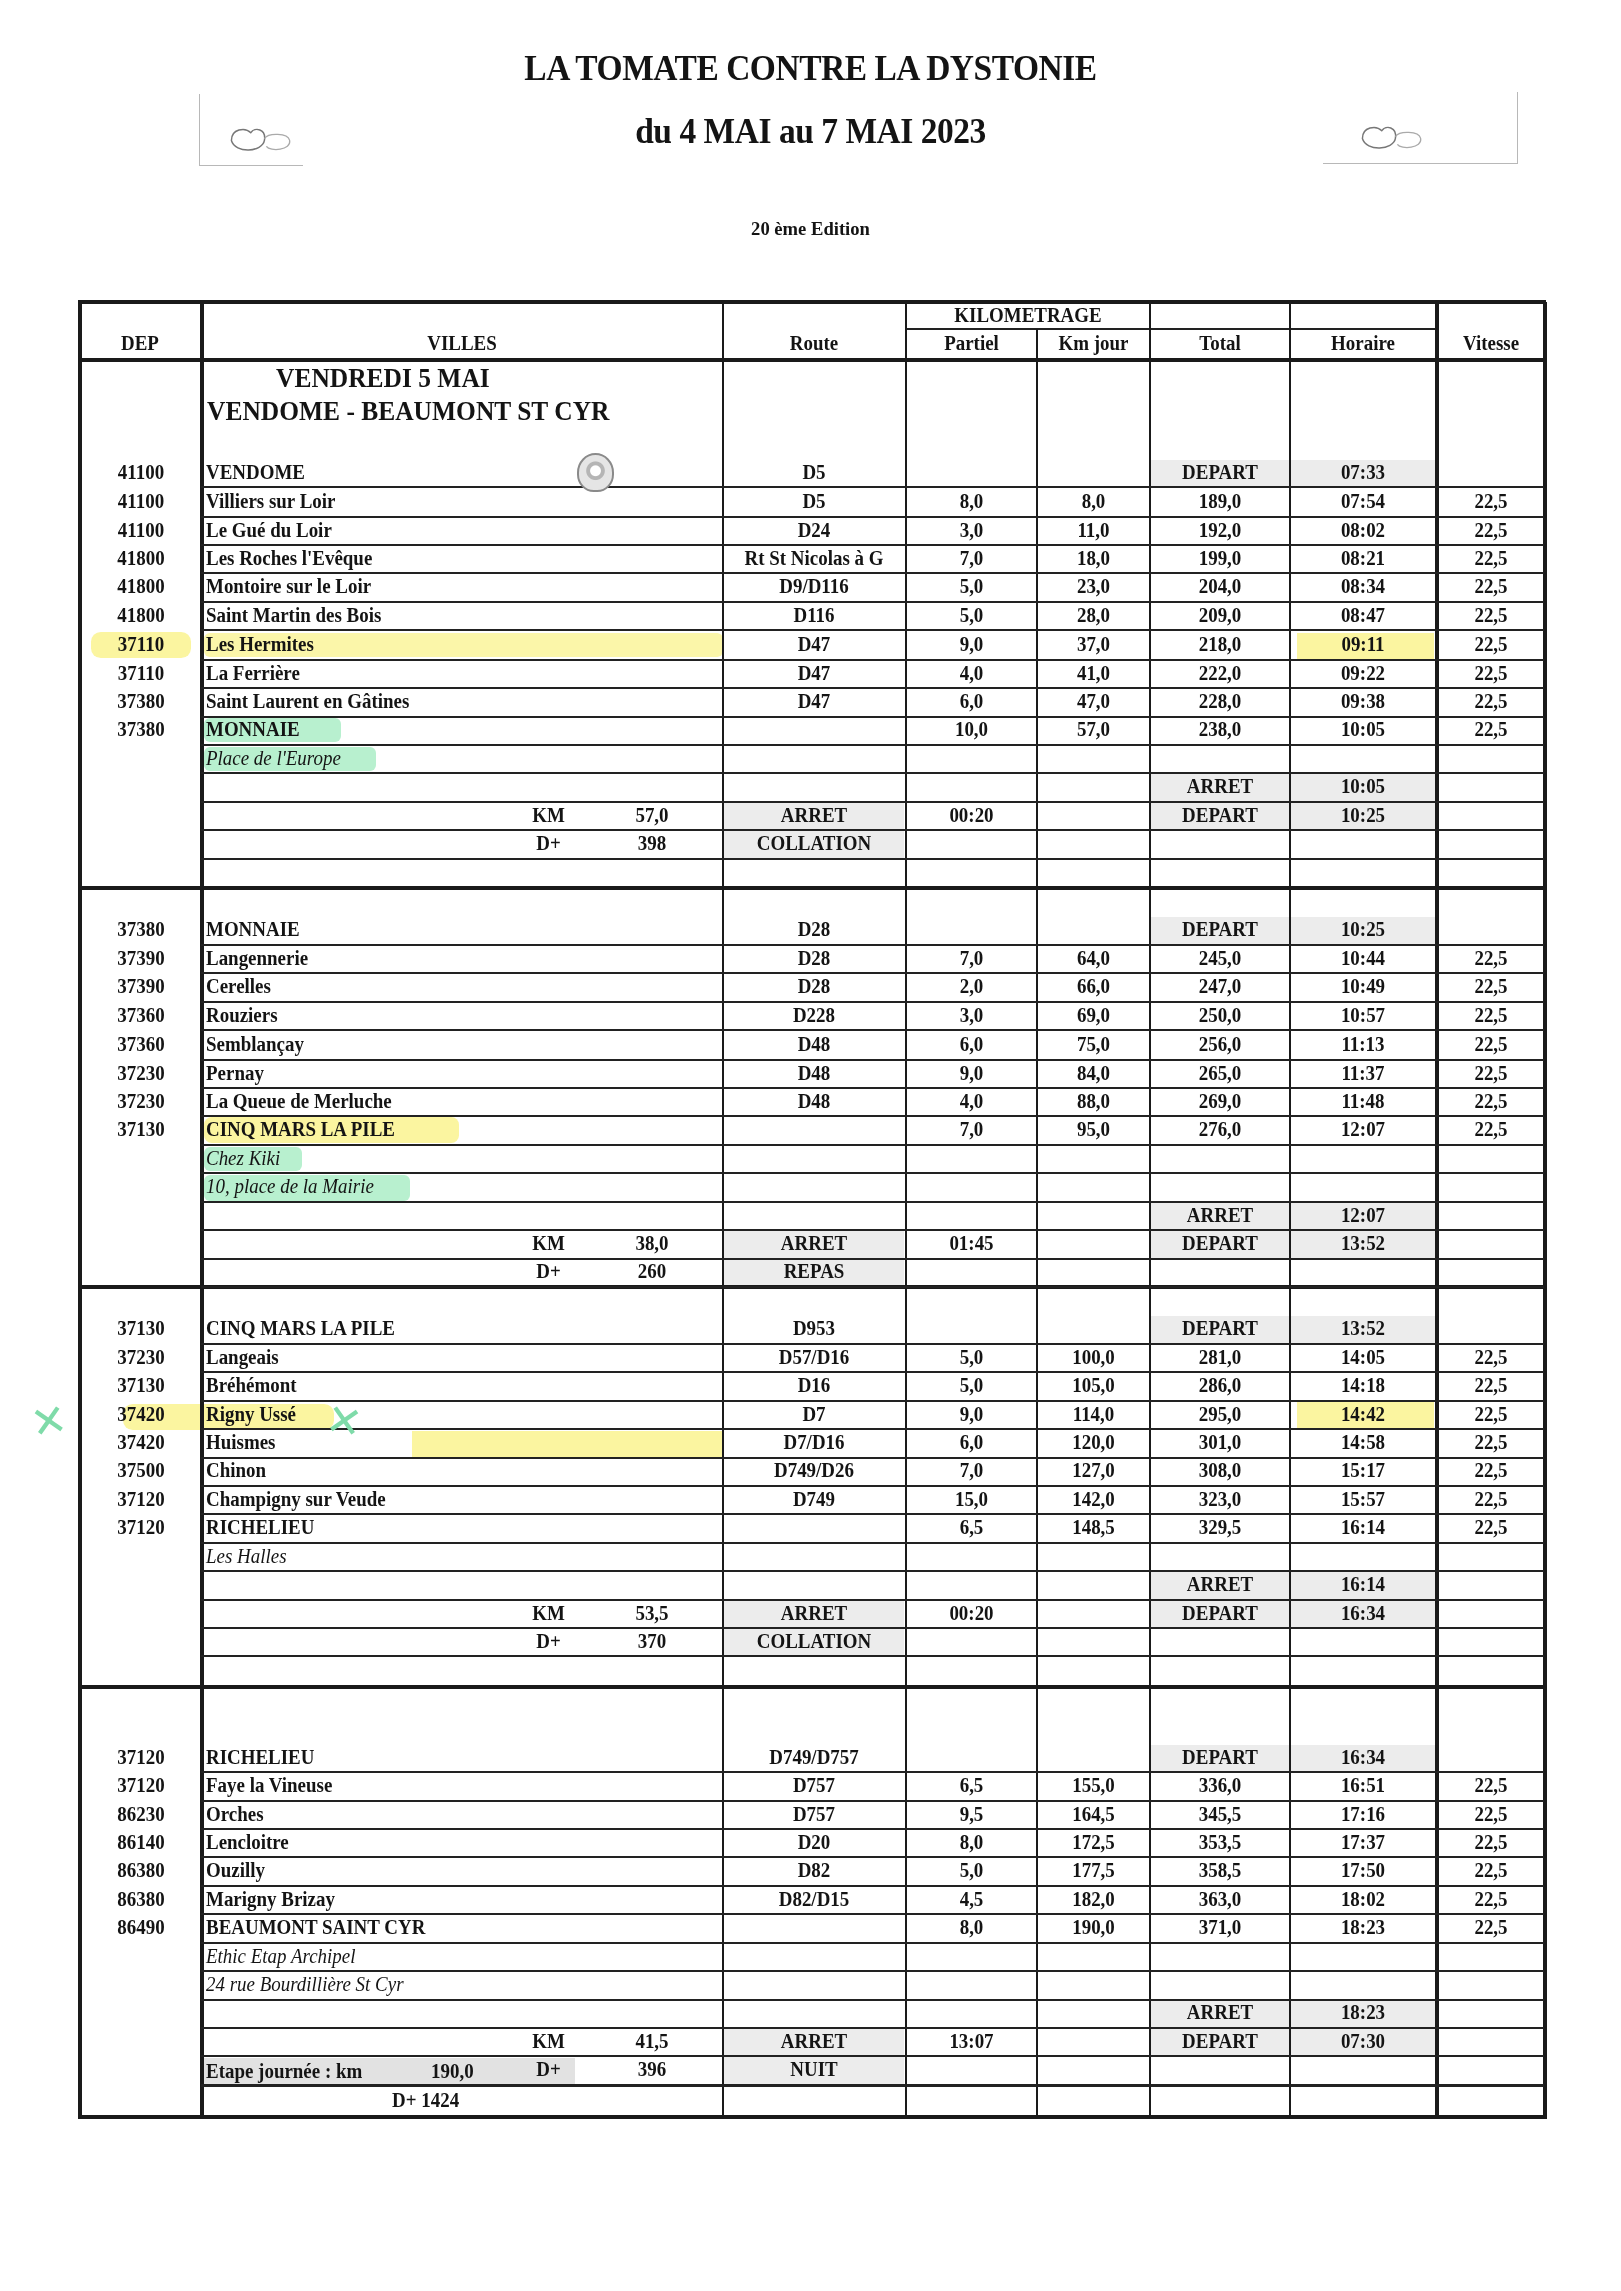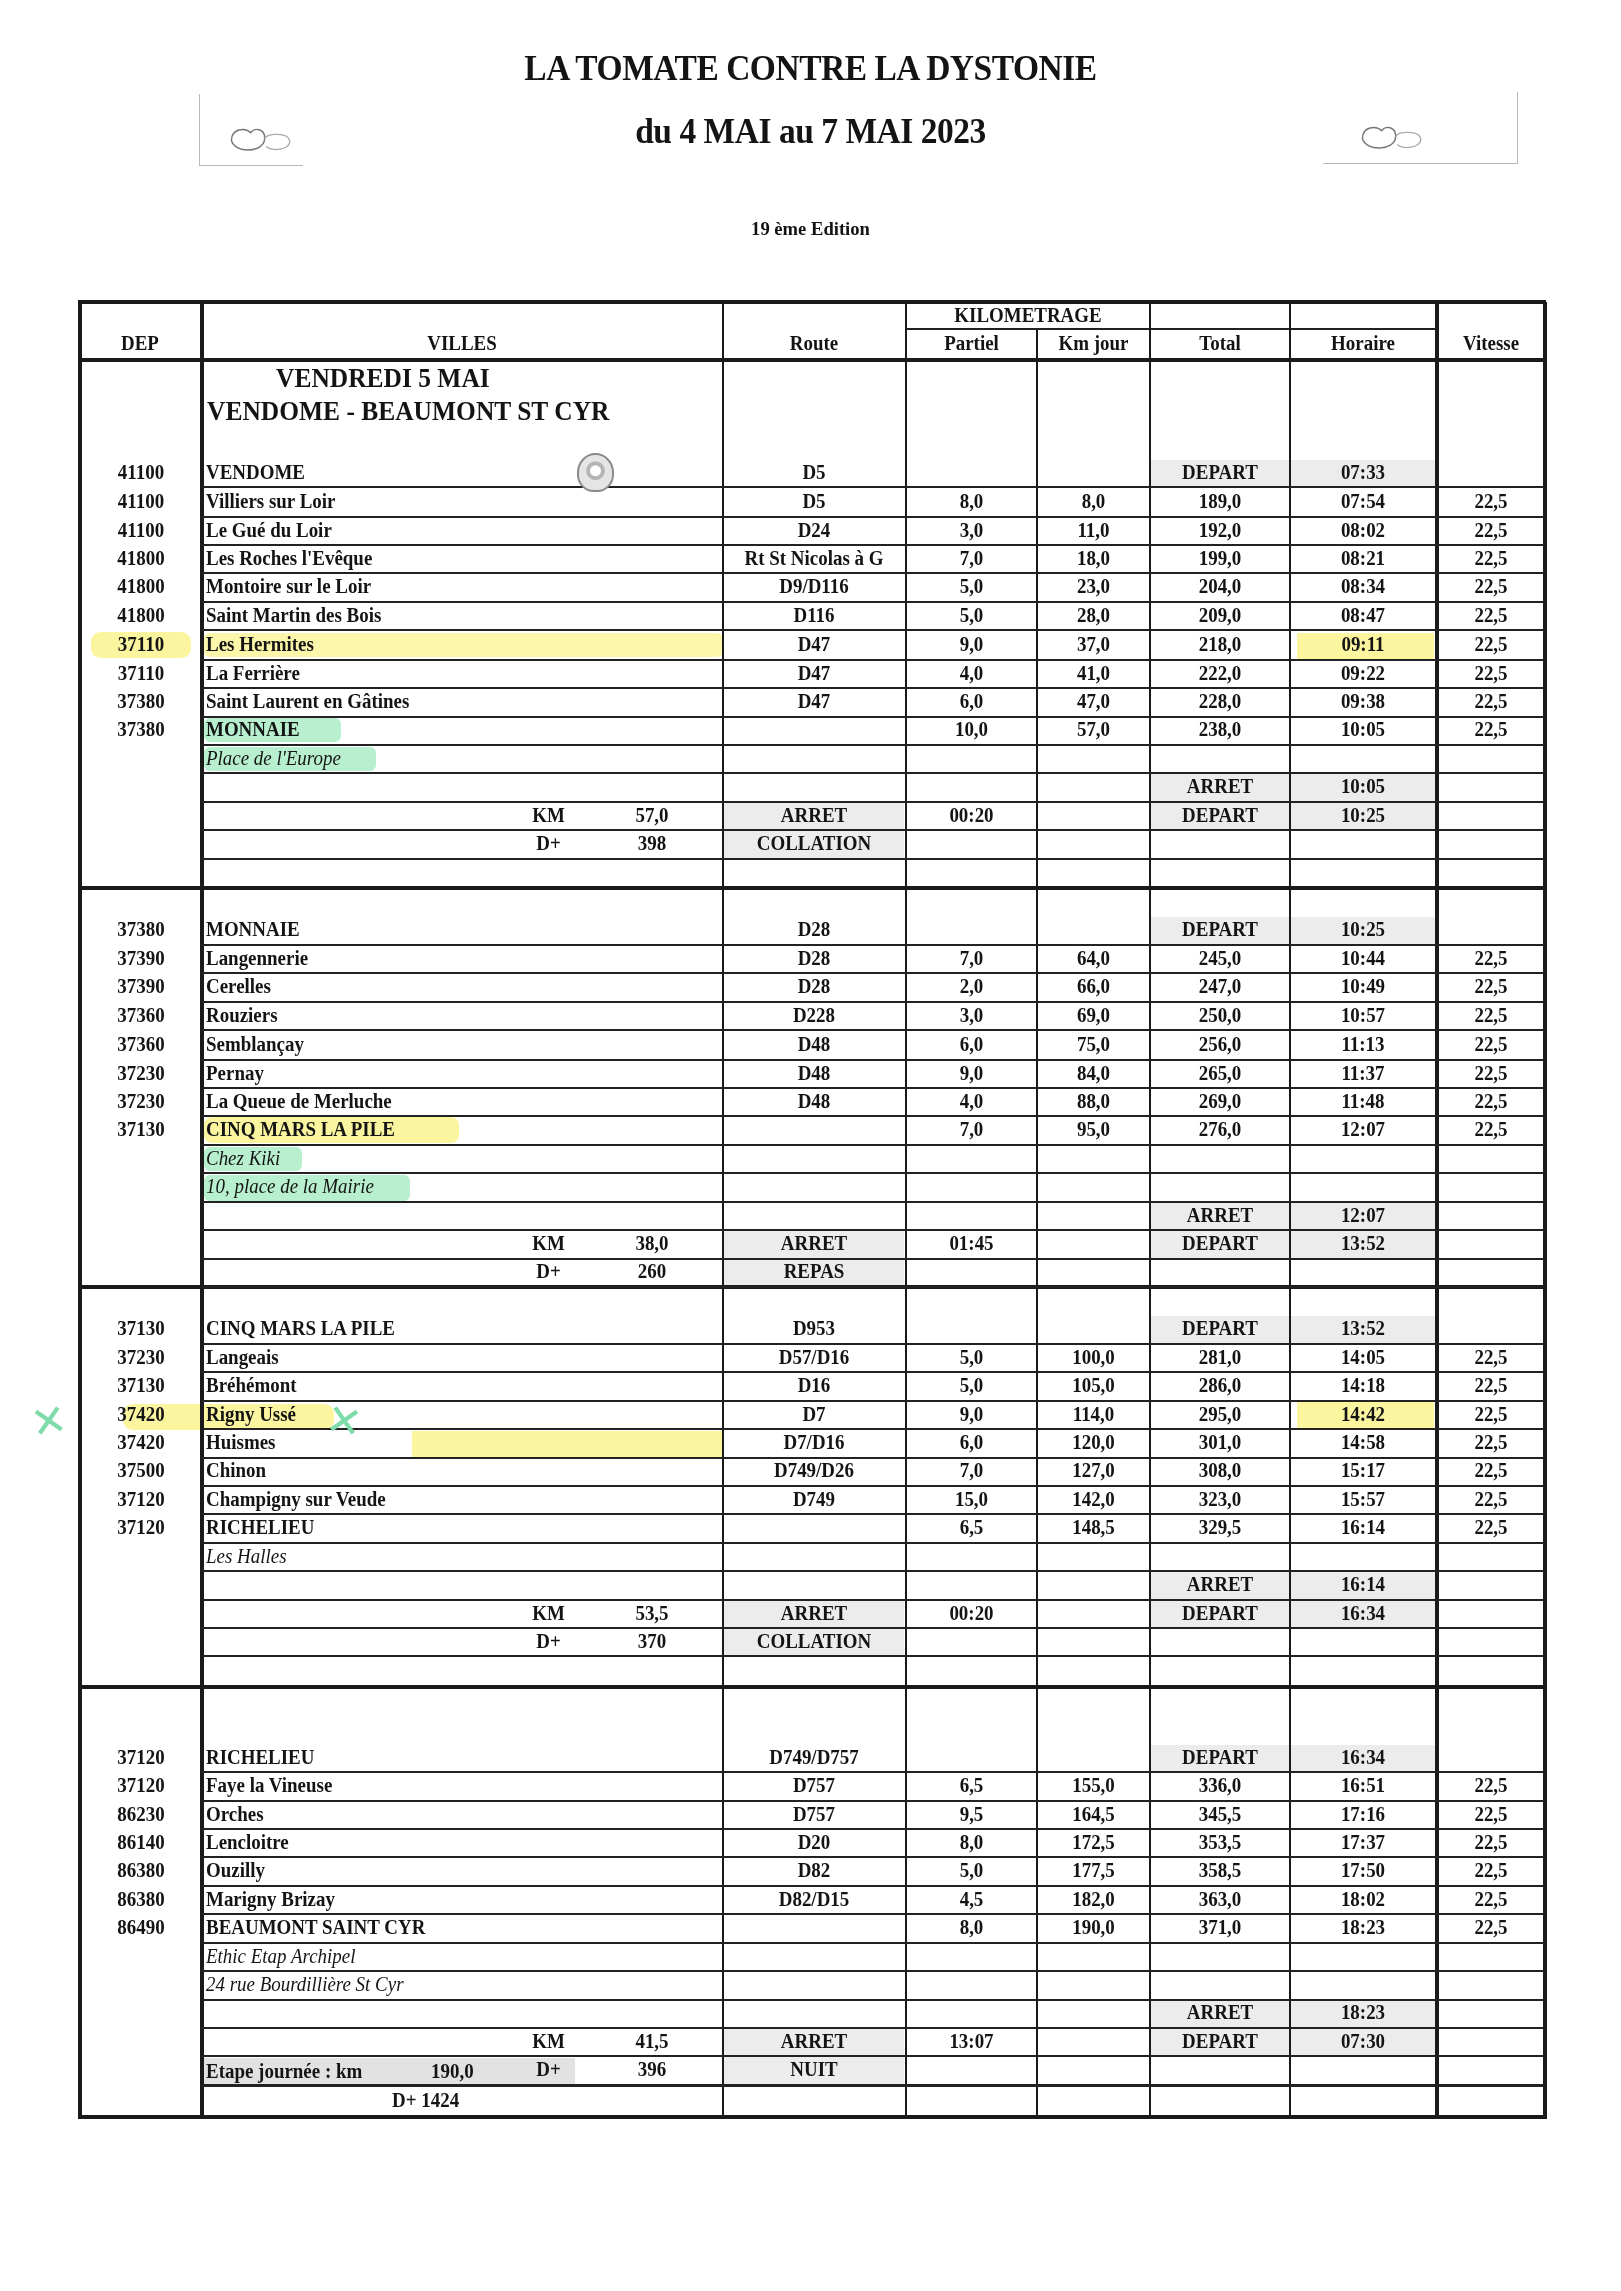--- a/index.html
+++ b/index.html
@@ -23,21 +23,21 @@
   .daytitle { font-size:27.4px; font-weight:bold; transform:scaleX(0.93); transform-origin:left center; }
   .shade { position:absolute; background:#ececec; }
   .emblem { position:absolute; width:33px; height:35px; border-radius:50% 50% 45% 45%; border:2px solid #8a8a8a; background:radial-gradient(circle at 50% 45%, #ffffff 0 4.9px, #b5b5b5 5.9px 8.8px, #e5e5e5 9.8px); }
   .xmark { position:absolute; color:#7fdba9; font-size:43px; font-weight:bold; font-family:"DejaVu Sans",sans-serif; line-height:43px; }
 </style>
 </head>
 <body>
 
 <div class="abs title" style="top:47px;">LA TOMATE CONTRE LA DYSTONIE</div>
 <div class="abs title" style="top:110px;">du 4 MAI au 7 MAI 2023</div>
-<div class="abs edition" style="top:218px;">19 ème Edition</div>
+<div class="abs edition" style="top:218px;">20 ème Edition</div>
 
 <div class="abs logo-box" style="left:199px;top:94px;width:103px;height:71px;">
   <svg class="abs" style="left:27.4px;top:29px;" width="69" height="33" viewBox="0 0 70 34">
     <path d="M4 18 C4 6 18 4 24 10 C28 4 40 6 38 18 C36 30 8 32 4 18 Z" fill="none" stroke="#777" stroke-width="1.5"></path>
     <path d="M38 16 C42 10 62 10 64 18 C66 28 44 30 40 24" fill="none" stroke="#aaa" stroke-width="1.3"></path>
   </svg>
 </div>
 <div class="abs logo-box right" style="left:1323px;top:92px;width:194px;height:71px;">
   <svg class="abs" style="left:35px;top:29px;" width="69" height="33" viewBox="0 0 70 34">
     <path d="M4 18 C4 6 18 4 24 10 C28 4 40 6 38 18 C36 30 8 32 4 18 Z" fill="none" stroke="#777" stroke-width="1.5"></path>

